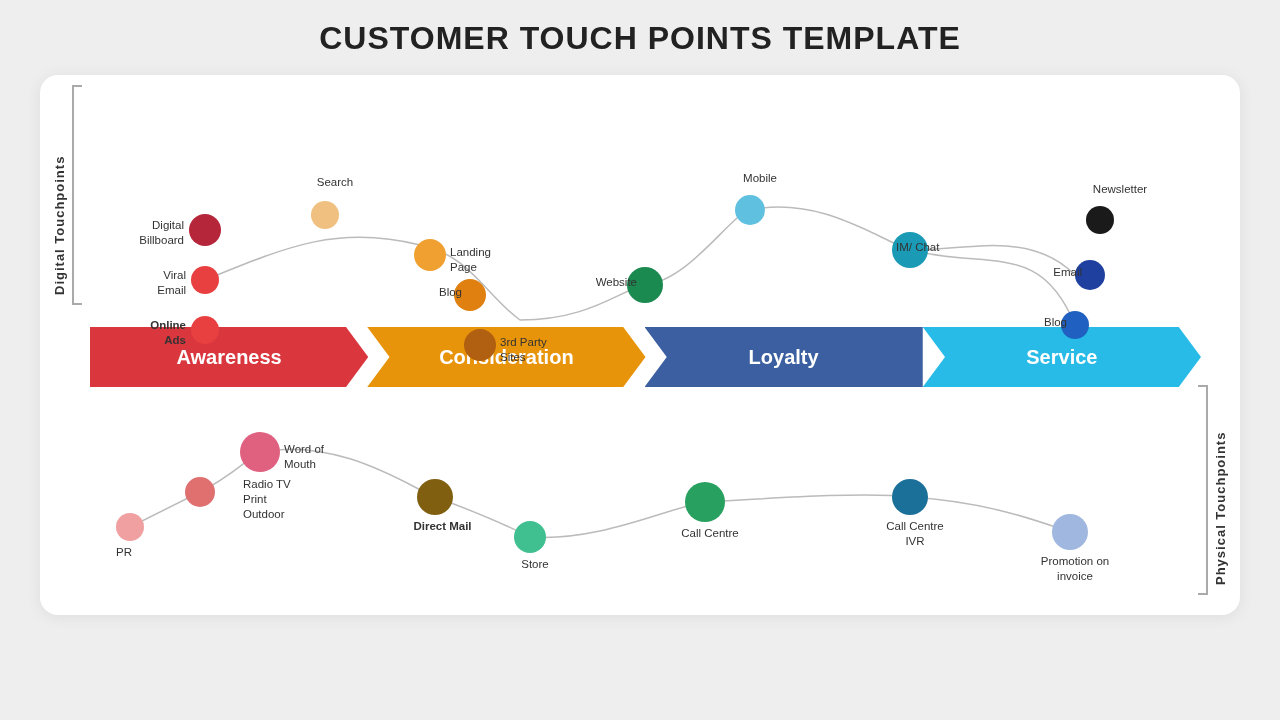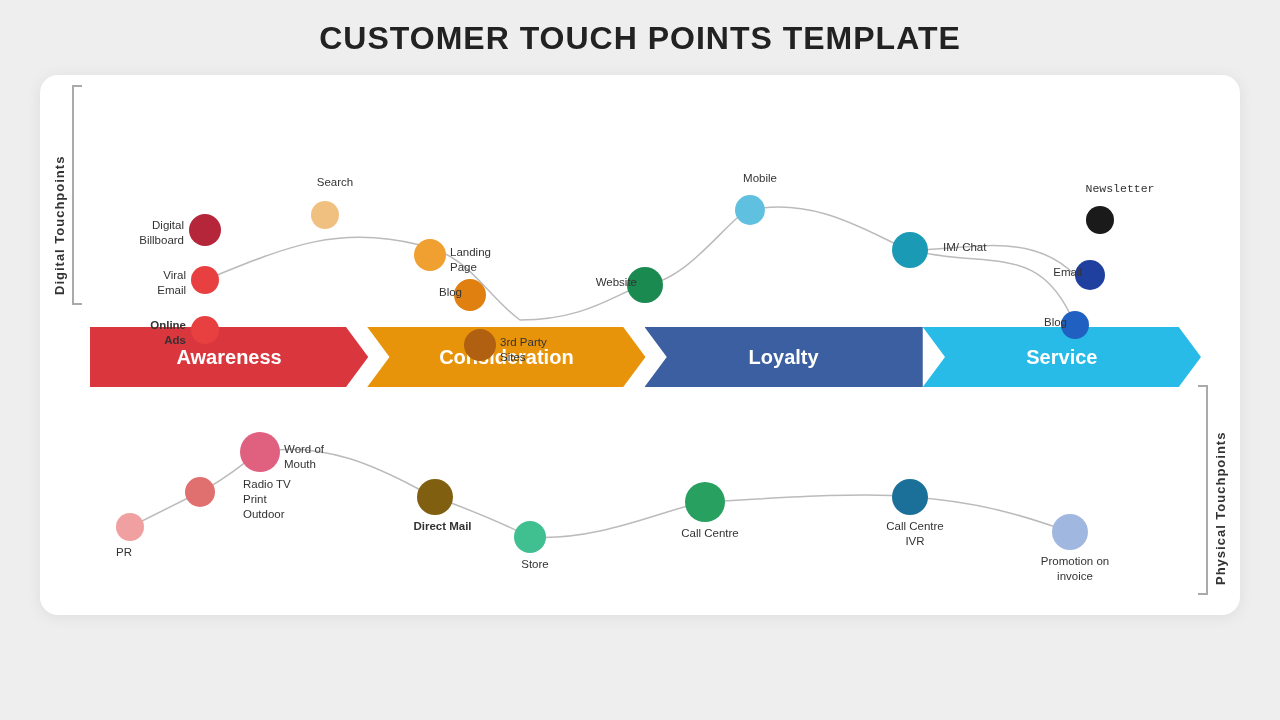--- a/index.html
+++ b/index.html
@@ -232,23 +232,23 @@
         <div class="dot" style="width: 32px; height: 32px; background: rgb(224, 128, 16); left: 414px; top: 204px; position: absolute;"></div>
         <div class="dot-label" style="white-space: pre; position: absolute; left: 350px; top: 210px; text-align: right; width: 72px;">Blog</div>
         <div class="dot" style="width: 32px; height: 32px; background: rgb(176, 96, 16); left: 424px; top: 254px; position: absolute;"></div>
         <div class="dot-label" style="white-space: pre; position: absolute; left: 460px; top: 260px; text-align: left; width: 70px;">3rd Party
 Sites</div>
         <div class="dot" style="width: 36px; height: 36px; background: rgb(26, 138, 80); left: 587px; top: 192px; position: absolute;"></div>
         <div class="dot-label" style="white-space: pre; position: absolute; left: 525px; top: 200px; text-align: right; width: 72px;">Website</div>
         <div class="dot" style="width: 30px; height: 30px; background: rgb(96, 192, 224); left: 695px; top: 120px; position: absolute;"></div>
         <div class="dot-label" style="white-space: pre; position: absolute; left: 690px; top: 96px; text-align: center; width: 60px;">Mobile</div>
         <div class="dot" style="width: 36px; height: 36px; background: rgb(26, 154, 181); left: 852px; top: 157px; position: absolute;"></div>
-        <div class="dot-label" style="white-space: pre; position: absolute; left: 903px; top: 165px; text-align: left; width: 80px;">IM/ Chat</div>
+        <div class="dot-label" style="white-space: pre; position: absolute; left: 856px; top: 165px; text-align: left; width: 80px;">IM/ Chat</div>
         <div class="dot" style="width: 28px; height: 28px; background: rgb(26, 26, 26); left: 1046px; top: 131px; position: absolute;"></div>
-        <div class="dot-label" style="white-space: pre; position: absolute; left: 1040px; top: 107px; text-align: center; width: 80px; font-family: Liberation Mono, monospace;">Newsletter</div>
+        <div class="dot-label" style="white-space: pre; position: absolute; left: 1040px; top: 107px; text-align: center; width: 80px;">Newsletter</div>
         <div class="dot" style="width: 30px; height: 30px; background: rgb(32, 64, 160); left: 1035px; top: 185px; position: absolute;"></div>
         <div class="dot-label" style="white-space: pre; position: absolute; left: 970px; top: 190px; text-align: right; width: 72px;">Email</div>
         <div class="dot" style="width: 28px; height: 28px; background: rgb(32, 96, 192); left: 1021px; top: 236px; position: absolute;"></div>
         <div class="dot-label" style="white-space: pre; position: absolute; left: 955px; top: 240px; text-align: right; width: 72px;">Blog</div>
       </div>
 
     <div id="physical-dots-container">
         <div class="dot" style="width: 28px; height: 28px; background: rgb(240, 160, 160); left: 76px; top: 438px; position: absolute;"></div>
         <div class="dot-label" style="white-space: pre; position: absolute; left: 64px; top: 470px; text-align: center; width: 40px;">PR</div>
         <div class="dot" style="width: 30px; height: 30px; background: rgb(224, 112, 112); left: 145px; top: 402px; position: absolute;"></div>

